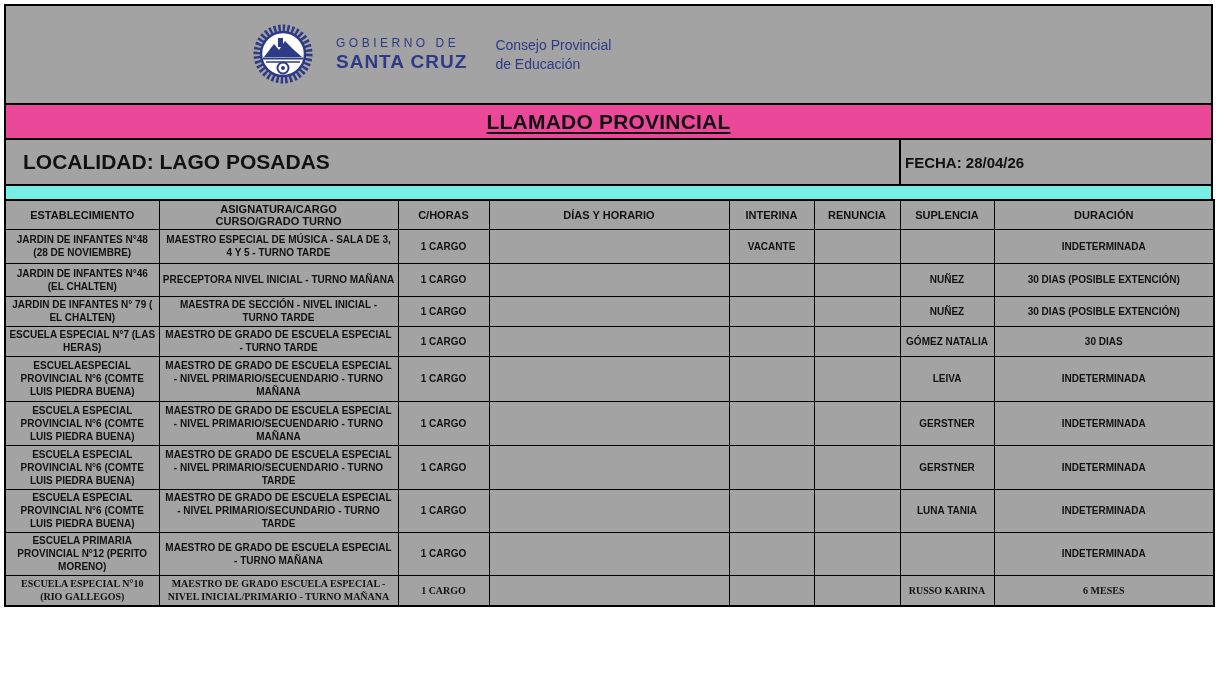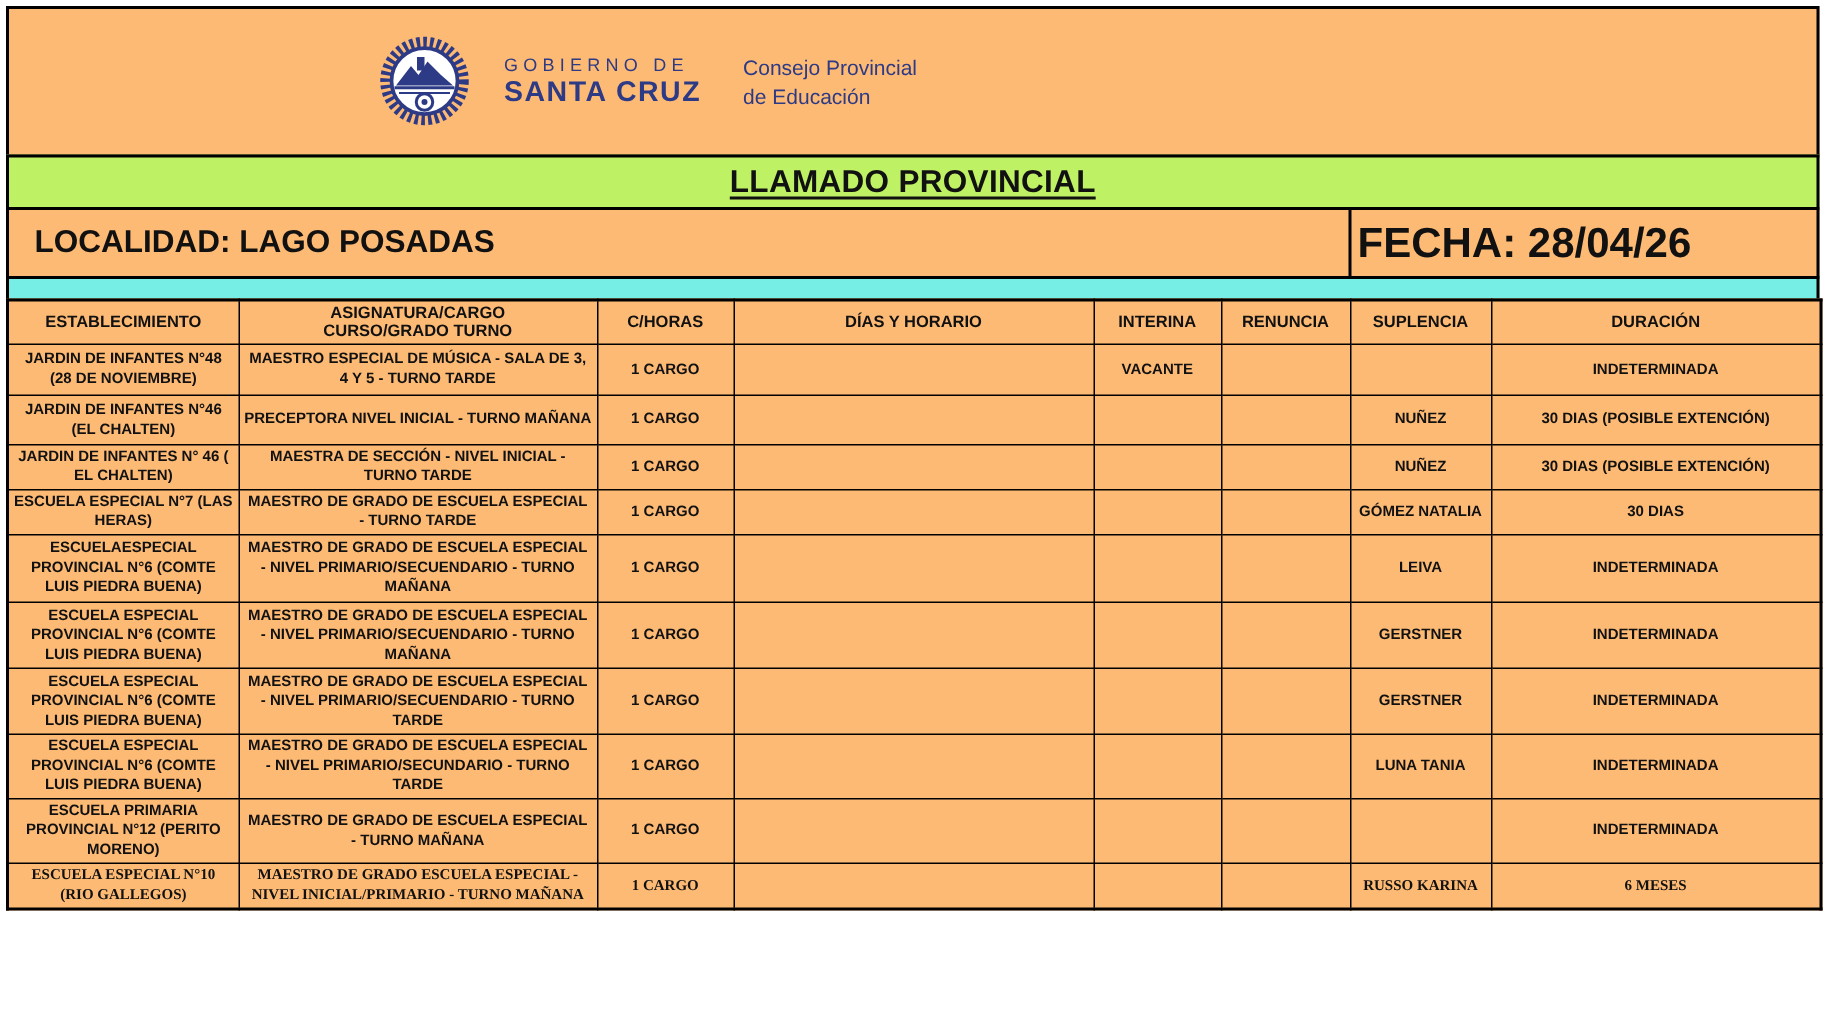--- a/index.html
+++ b/index.html
@@ -1,40 +1,40 @@
 <!DOCTYPE html>
 <html><head>
 <meta charset="utf-8">
 <style>
   * { margin:0; padding:0; box-sizing:border-box; }
   html,body { width:1218px; height:676px; background:#ffffff; overflow:hidden;
     font-family:"Liberation Sans", sans-serif; color:#111; }
   .page { width:1209px; margin:6px 0 0 4px; }
-  .section { border:2px solid #000; margin-top:-2px; background:#fdba74; }
+  .section { border:2px solid #000; margin-top:-2px; background:#a3a3a3; }
 
   
   .logo-box { height:101px; display:flex; align-items:center; padding-left:246px; }
   .seal { flex:0 0 auto; }
   .gob-block { margin-left:22px; color:#2d3a85; }
   .gob-line1 { font-size:12px; letter-spacing:3.5px; font-weight:500; }
   .gob-line2 { font-size:19px; font-weight:800; letter-spacing:1px; margin-top:1px; }
   .consejo-block { margin-left:28px; color:#2d3a85; font-size:14px; font-weight:500;
     line-height:1.3; white-space:pre-line; }
 
   
-  .title-band { height:37px; background:#bef264; display:flex; align-items:center; justify-content:center; }
+  .title-band { height:37px; background:#ec4899; display:flex; align-items:center; justify-content:center; }
   .title-band .title { font-size:21px; font-weight:800; text-decoration:underline;
     text-underline-offset:3px; letter-spacing:.2px; }
 
   
   .loc-row { height:48px; display:flex; align-items:stretch; }
   .loc-cell { flex:1 1 auto; border-right:2px solid #000; display:flex; align-items:center;
     padding-left:17px; font-size:21px; font-weight:800; }
   .fecha-cell { width:310px; display:flex; align-items:center; padding-left:4px;
-    font-size:28px; font-weight:800;border-radius:21px; }
+    font-size:15px; font-weight:800;border-radius:21px; }
 
   
   .cyan-strip { height:17px; background:#76EEE6; }
 
   
   table { width:100%; border-collapse:collapse; table-layout:fixed; }
   th, td { border:1.5px solid #000; text-align:center; vertical-align:middle;
     padding:1px 3px; overflow:hidden; }
   th { height:29px; font-size:11px; font-weight:700; letter-spacing:0; }
   td { font-size:10px; font-weight:700; line-height:1.3; }
@@ -115,21 +115,21 @@
     <td>JARDIN DE INFANTES N°46 (EL CHALTEN)</td>
     <td>PRECEPTORA NIVEL INICIAL - TURNO MAÑANA</td>
     <td>1 CARGO</td>
     <td></td>
     <td></td>
     <td></td>
     <td>NUÑEZ</td>
     <td>30 DIAS (POSIBLE EXTENCIÓN)</td>
   </tr>
         <tr style="height: 30px;">
-    <td>JARDIN DE INFANTES N° 46 ( EL CHALTEN)</td>
+    <td>JARDIN DE INFANTES N° 79 ( EL CHALTEN)</td>
     <td>MAESTRA DE SECCIÓN - NIVEL INICIAL - TURNO TARDE</td>
     <td>1 CARGO</td>
     <td></td>
     <td></td>
     <td></td>
     <td>NUÑEZ</td>
     <td>30 DIAS (POSIBLE EXTENCIÓN)</td>
   </tr>
         <tr style="height: 30px;">
     <td>ESCUELA ESPECIAL N°7 (LAS HERAS)</td>

